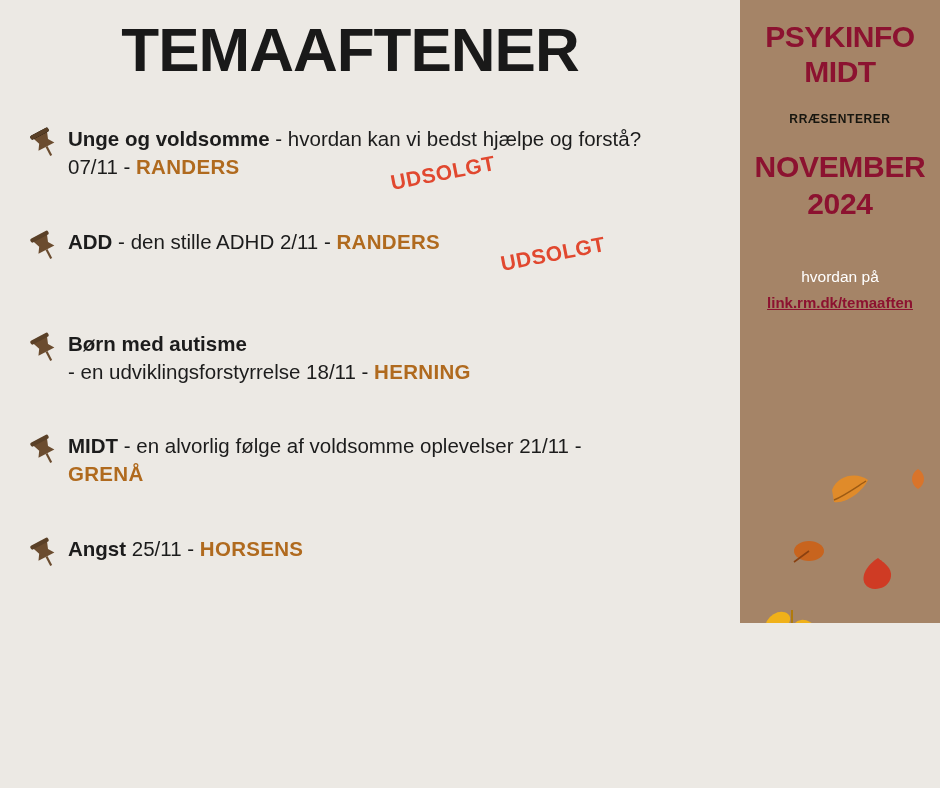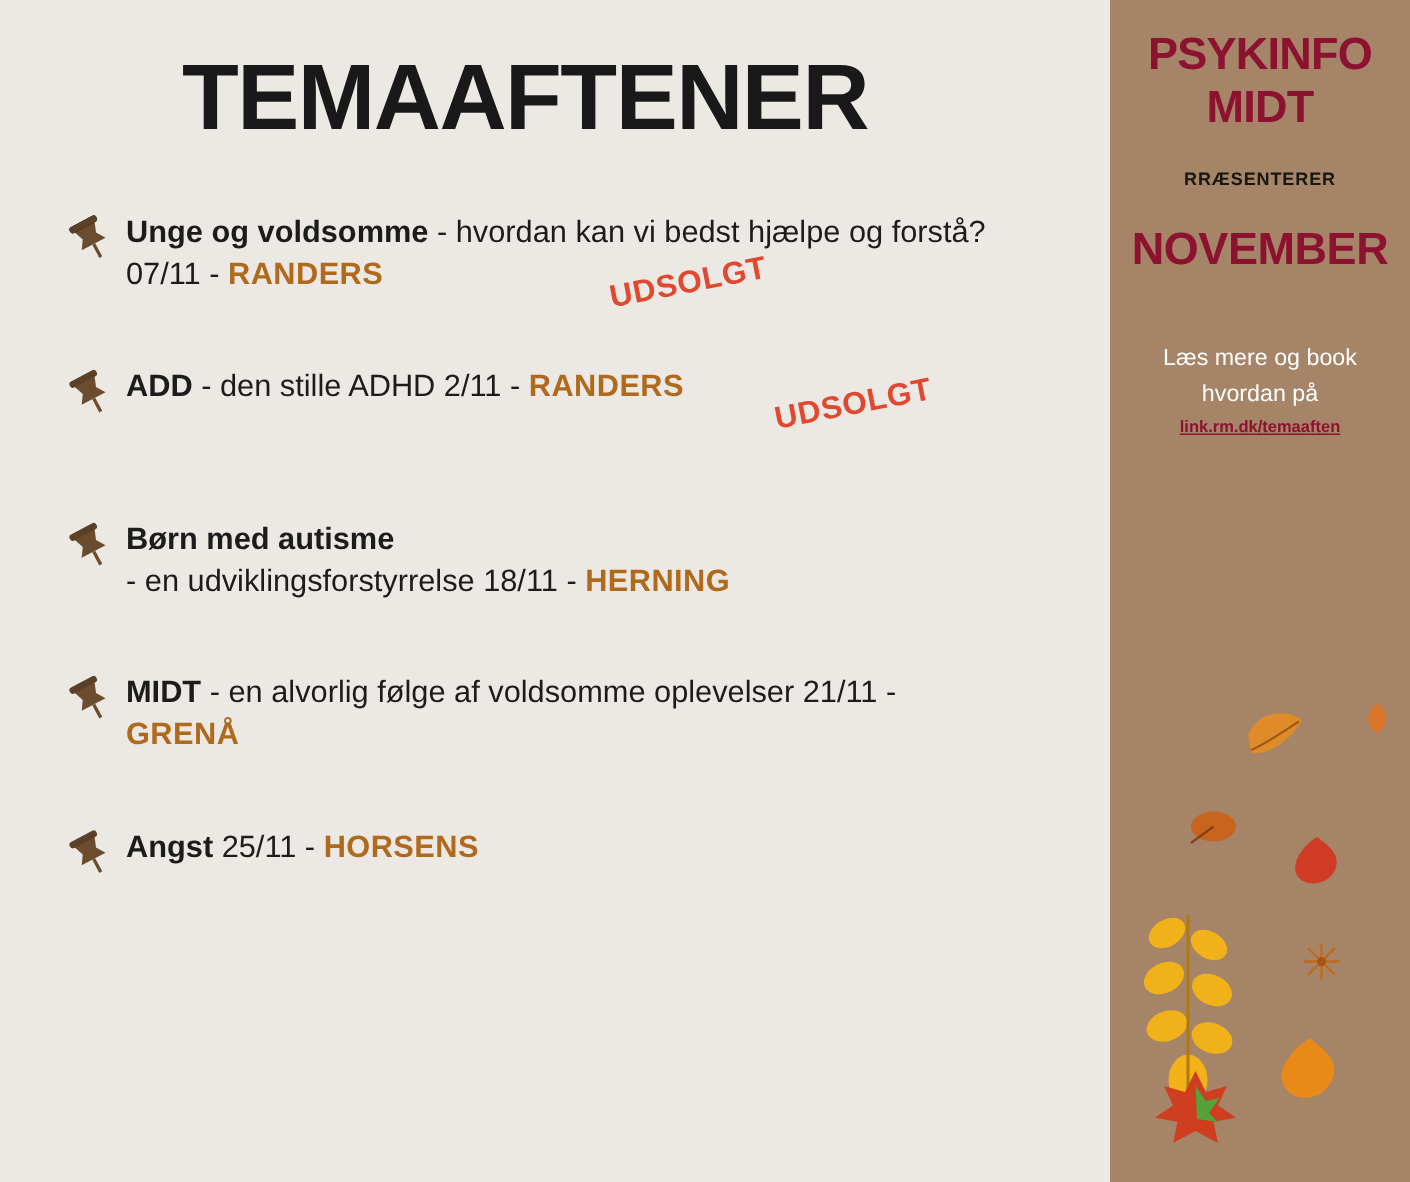--- a/index.html
+++ b/index.html
@@ -13,21 +13,21 @@
     width: 940px; height: 788px;
     background: #ece9e4;
     display: flex;
   }
   
   .left {
     position: relative;
     width: 740px;
     height: 788px;
     background: #ece9e4;
-    padding: 16px;
+    padding: 0;
   }
   .title {
     font-size: 62px;
     font-weight: bold;
     letter-spacing: -1px;
     color: #191919;
     text-align: center;
     padding-top: 14px;
     padding-right: 40px;
     font-family: "Liberation Sans", sans-serif;
@@ -73,21 +73,21 @@
   }
   .sold1 { left: 322px; top: 34px; }
   .sold2 { left: 432px; top: 12px; }
 
   .e1 .etext { width: 600px; }
 
   
   .right {
     position: relative;
     width: 200px;
-    height: 788px;
+    height: 623px;
     background: #a58467;
     text-align: center;
     overflow: hidden;
   }
   .brand {
     margin-top: 20px;
     font-size: 30px;
     font-weight: bold;
     color: #8c1230;
     line-height: 1.16;
@@ -113,21 +113,21 @@
     font-size: 15.5px;
     color: #ffffff;
     line-height: 1.55;
     padding: 0 12px;
   }
   .booking .link {
     display: block;
     color: #8c1230;
     font-weight: bold;
     margin-top: 2px;
-    font-size: 11px;
+    font-size: 15px;
   }
   
   .leaf { position: absolute; }
   .l1 { left: 88px; top: 470px; }
   .l2 { left: 168px; top: 468px; }
   .l3 { left: 52px; top: 538px; }
   .l4 { left: 118px; top: 556px; }
   .l5 { left: 18px; top: 600px; }
   .l6 { left: 128px; top: 628px; }
   .l7 { left: 110px; top: 690px; }
@@ -226,23 +226,23 @@
   </div>
 
   <div class="right">
     <div class="brand">
       <div>PSYKINFO</div>
       <div>MIDT</div>
     </div>
     <div class="presents">RRÆSENTERER</div>
     <div class="month">
       <div>NOVEMBER</div>
+      <div>2024</div>
     </div>
     <div class="booking">
-      <div>Læs mere og book</div>
       <div>hvordan på</div>
       <a class="link" href="#">link.rm.dk/temaaften</a>
     </div>
 
     <span class="leaf l1">
       <svg width="44" height="40" viewBox="0 0 44 40">
         <path d="M4 20 C10 4 30 2 40 10 C34 22 18 34 6 32 Z" fill="#e08b2a"></path>
         <path d="M6 30 C16 26 30 16 38 11" stroke="#9c5a13" stroke-width="1.4" fill="none"></path>
       </svg>
     </span>

